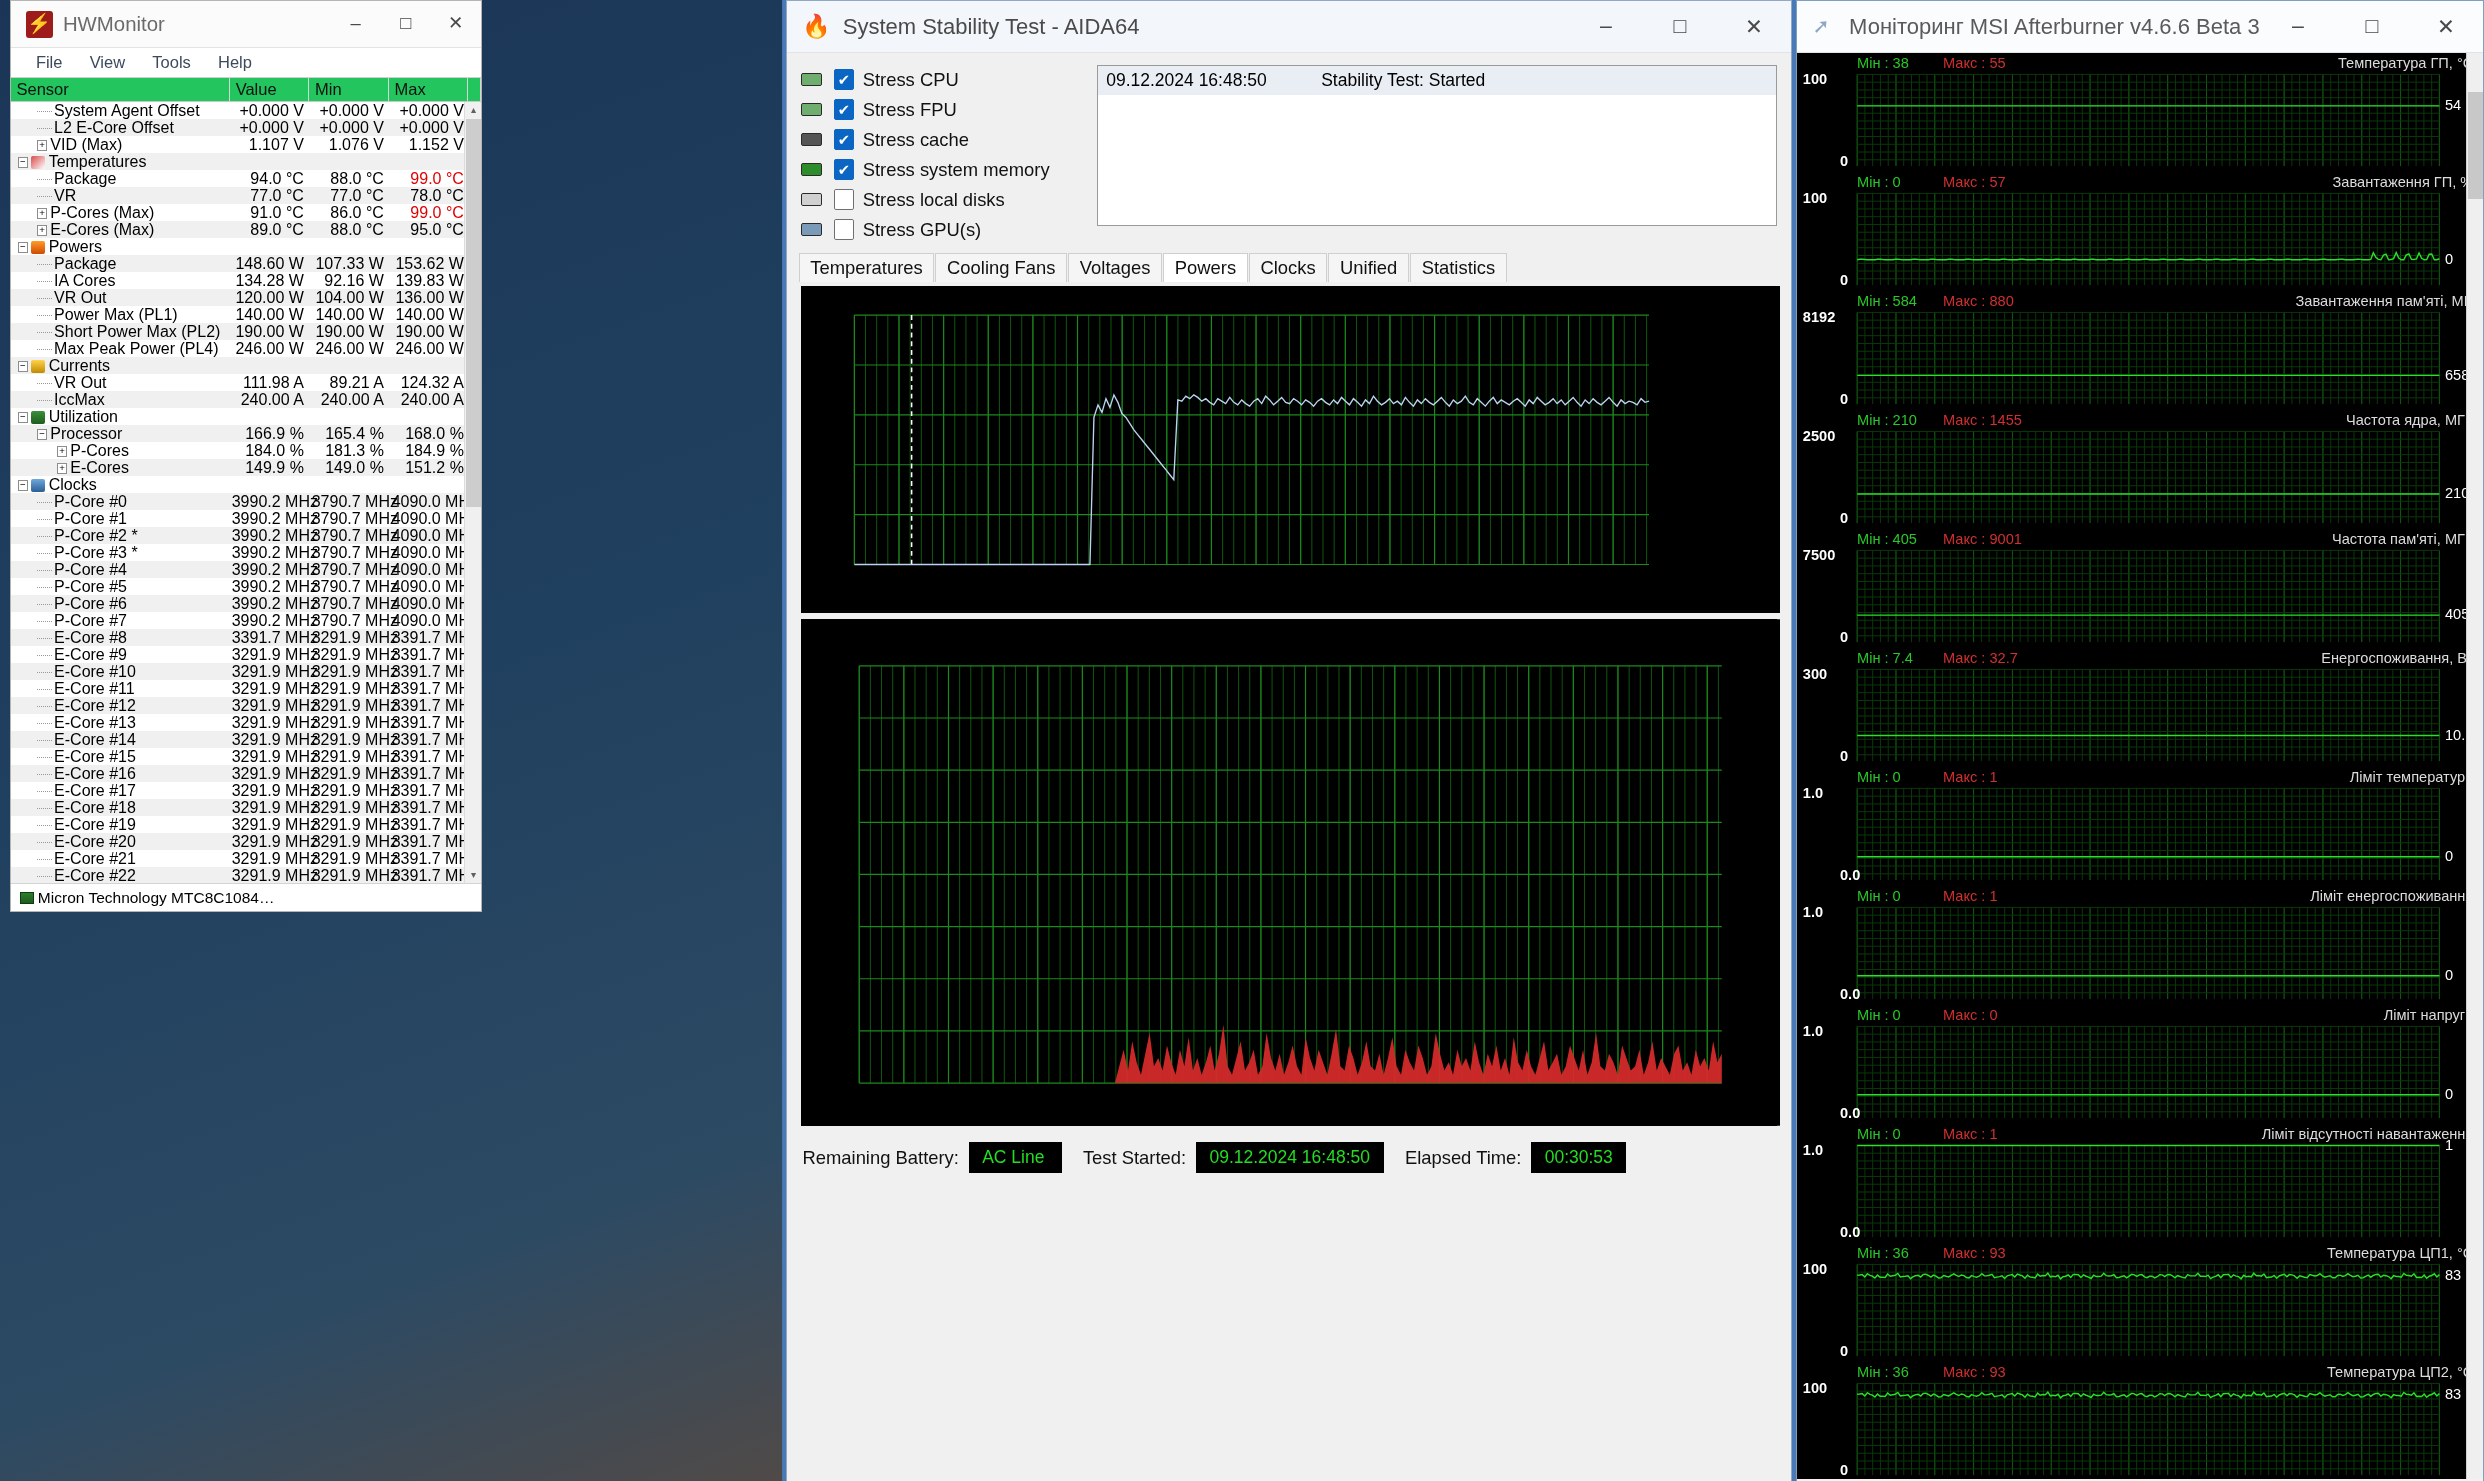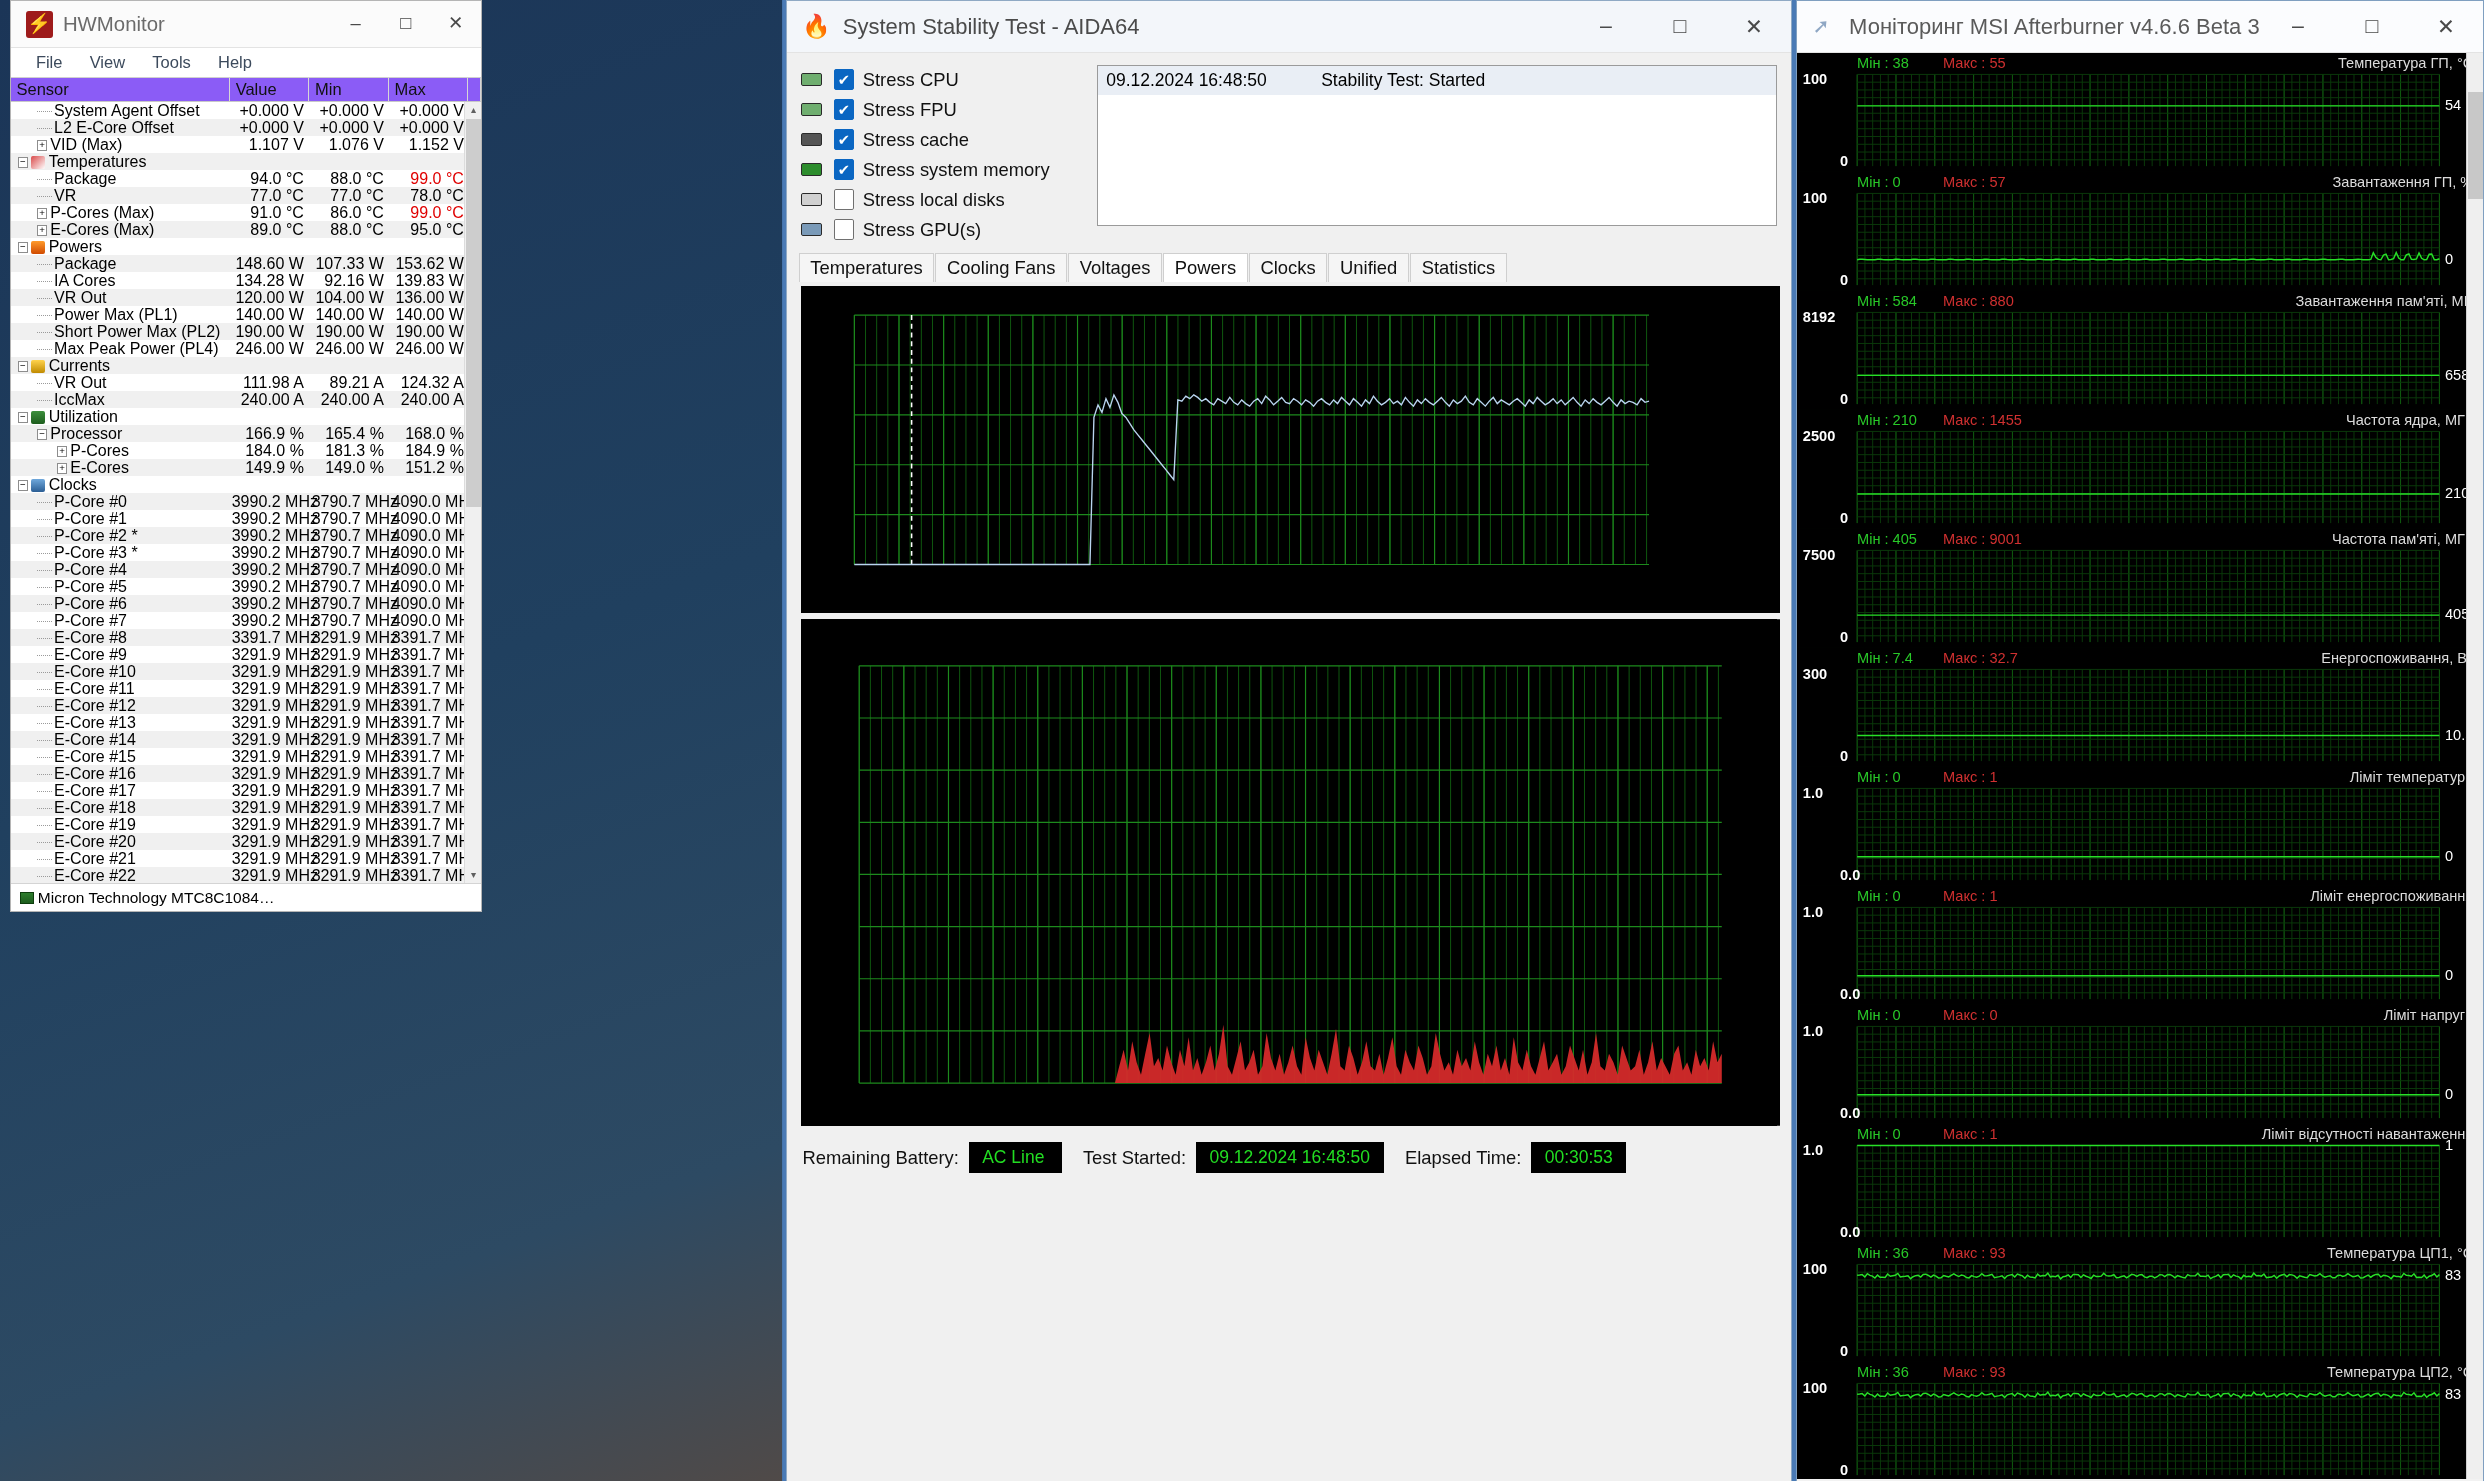--- a/index.html
+++ b/index.html
@@ -39,21 +39,21 @@
   .hwm-logo {
     width:27px;height:27px;background:#9e1b1b;border-radius:2.9px;
     display:flex;align-items:center;justify-content:center;
     color:#ffdd55;font-size:19.4px;line-height:1;
   }
   #hwm .win-btns div { width:50px; height:47px; font-size:18.4px; }
   .menubar { height:29px; display:flex; align-items:center; padding-left:11.6px;
              background:#ffffff; font-size:16.5px; color:#3c4a5c; }
   .menubar span { padding:0 13.6px; }
 
-  .hwm-head { display:flex; height:25px; background:#8b5cf6;
+  .hwm-head { display:flex; height:25px; background:#22c55e;
               border-top:1px solid #d0d0d0; border-bottom:1px solid #c8c8c8;
               font-size:16.5px; color:#111; }
   .hwm-head div { padding:1.9px 5.8px; border-right:1px solid #d6d6d6; }
   .c-sensor { width:221px; }
   .c-val    { width:80px; text-align:left;}
   .c-min    { width:80px; text-align:left;}
   .c-max    { width:80px; text-align:left;}
   .c-tail   { flex:1; }
 
   .hwm-body { position:relative; height:781px; overflow:hidden; background:#fff; }

